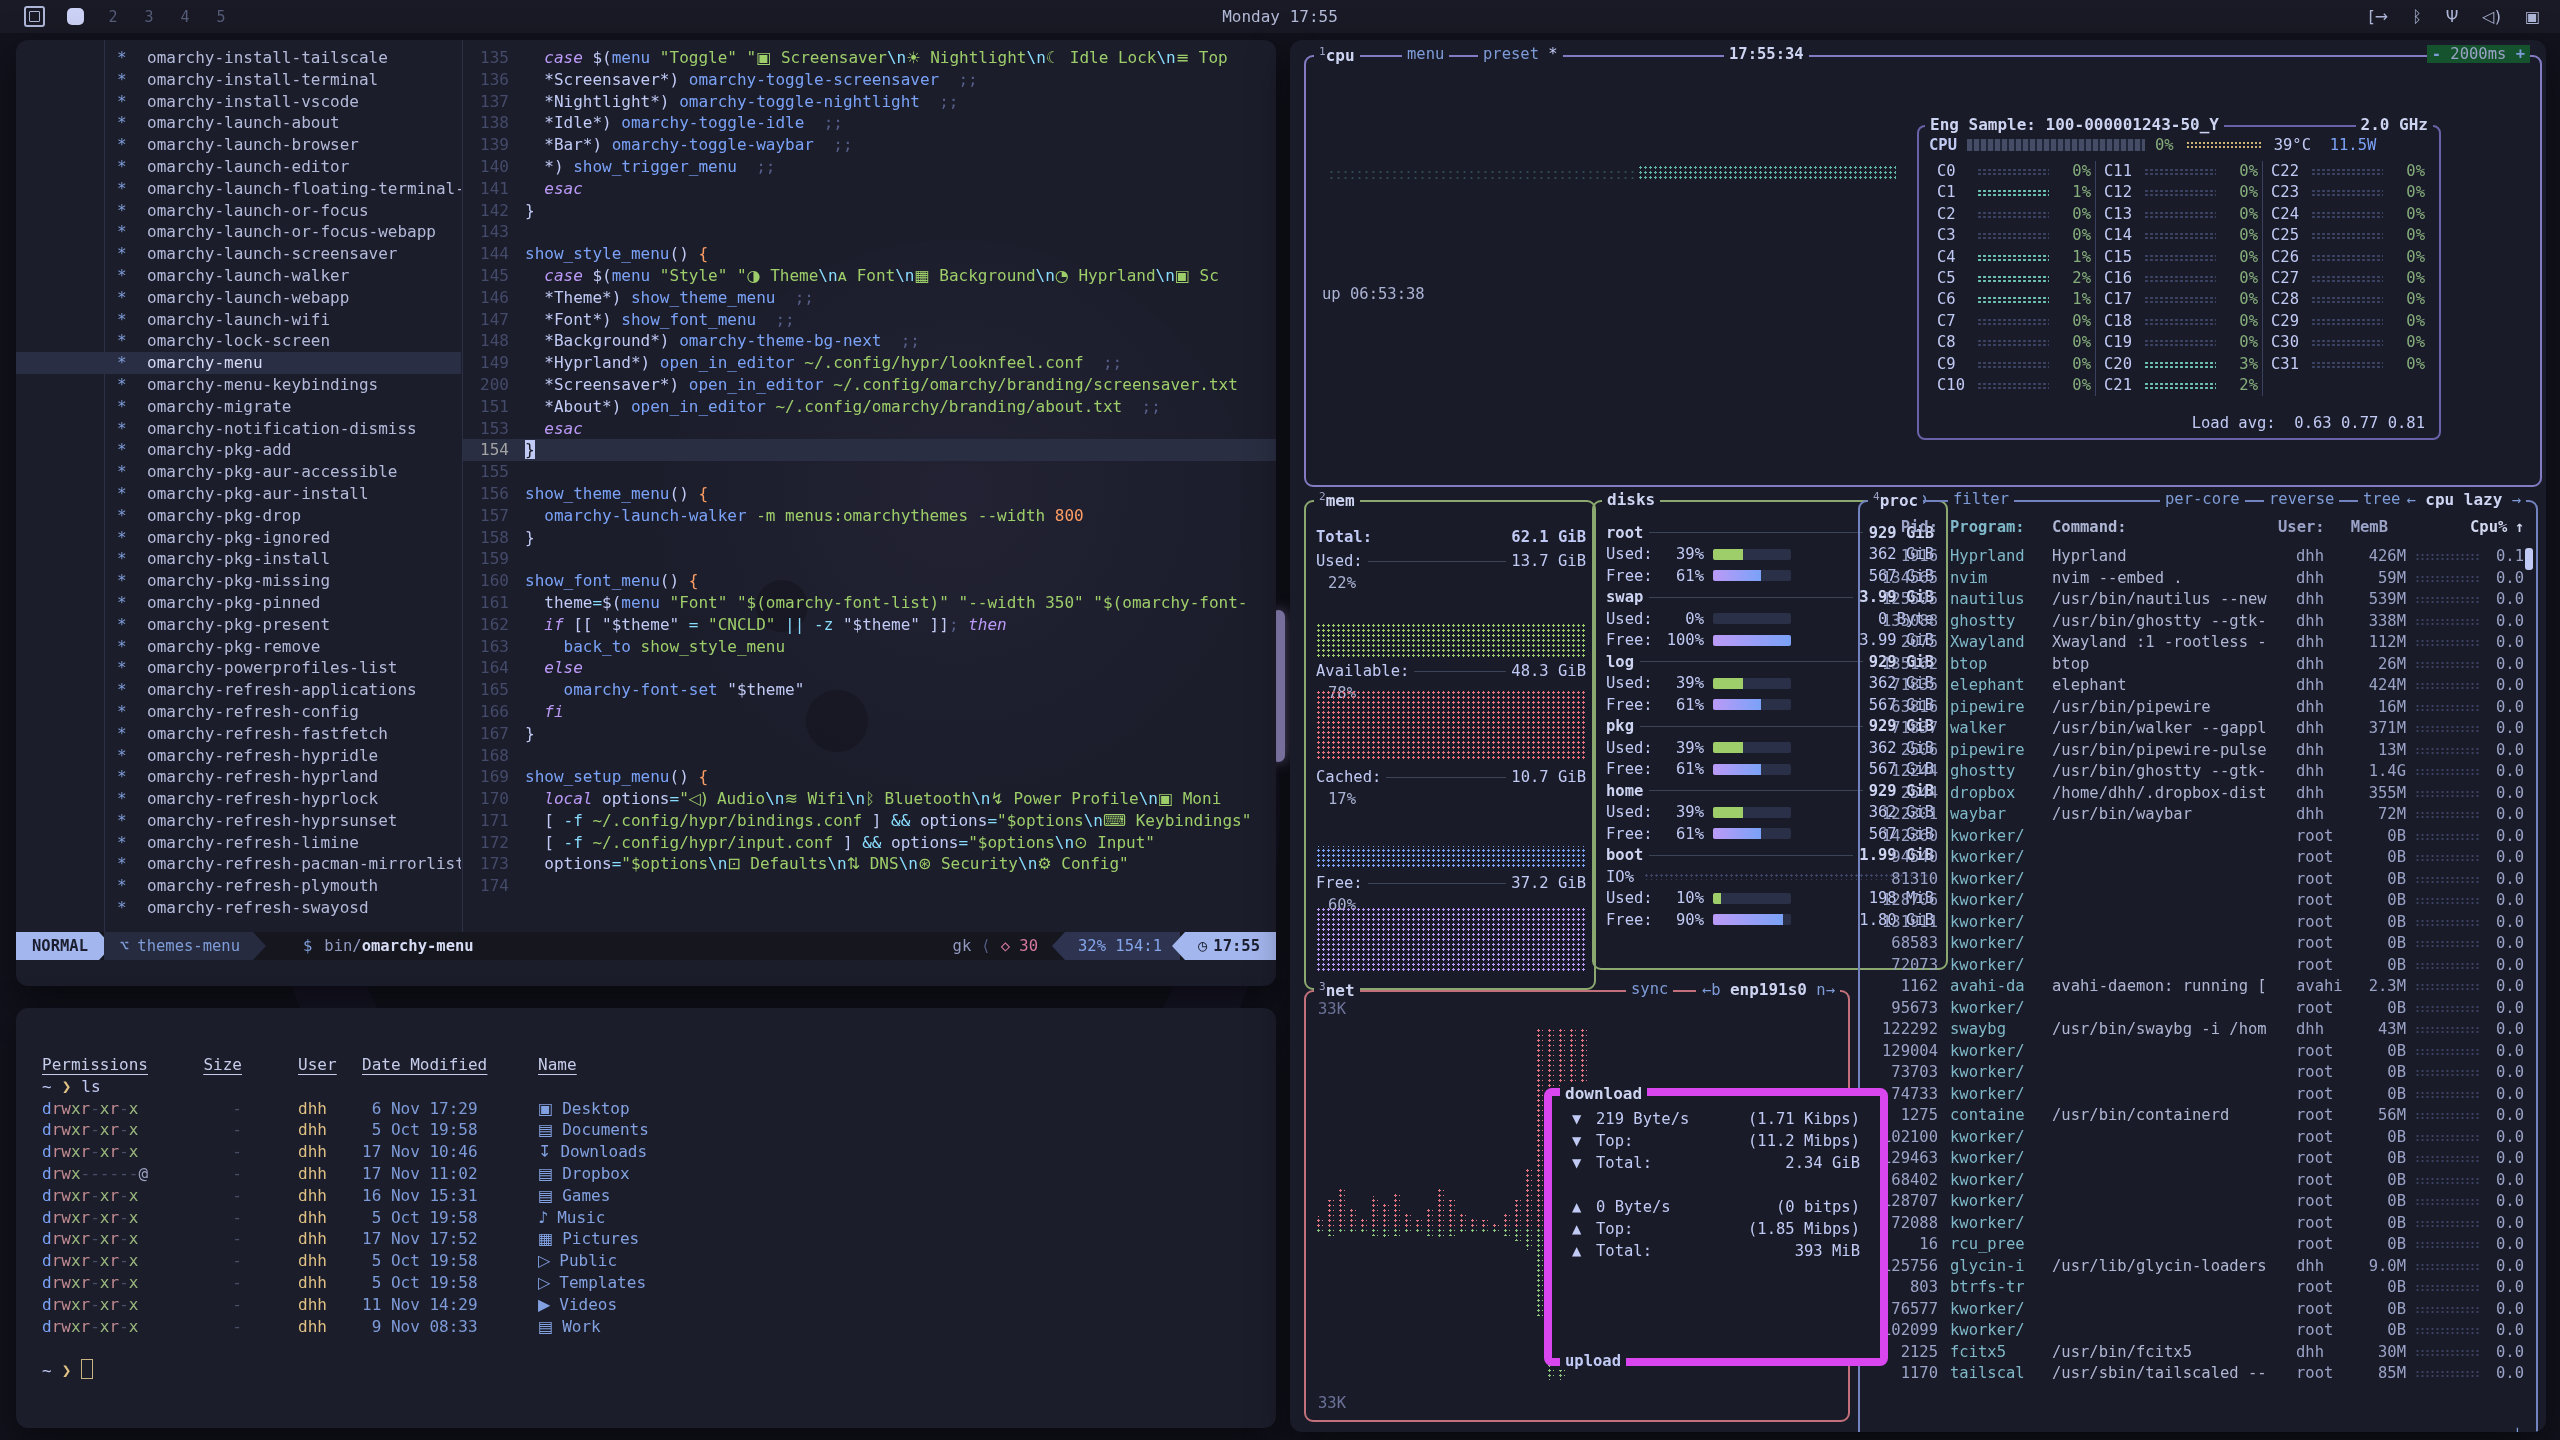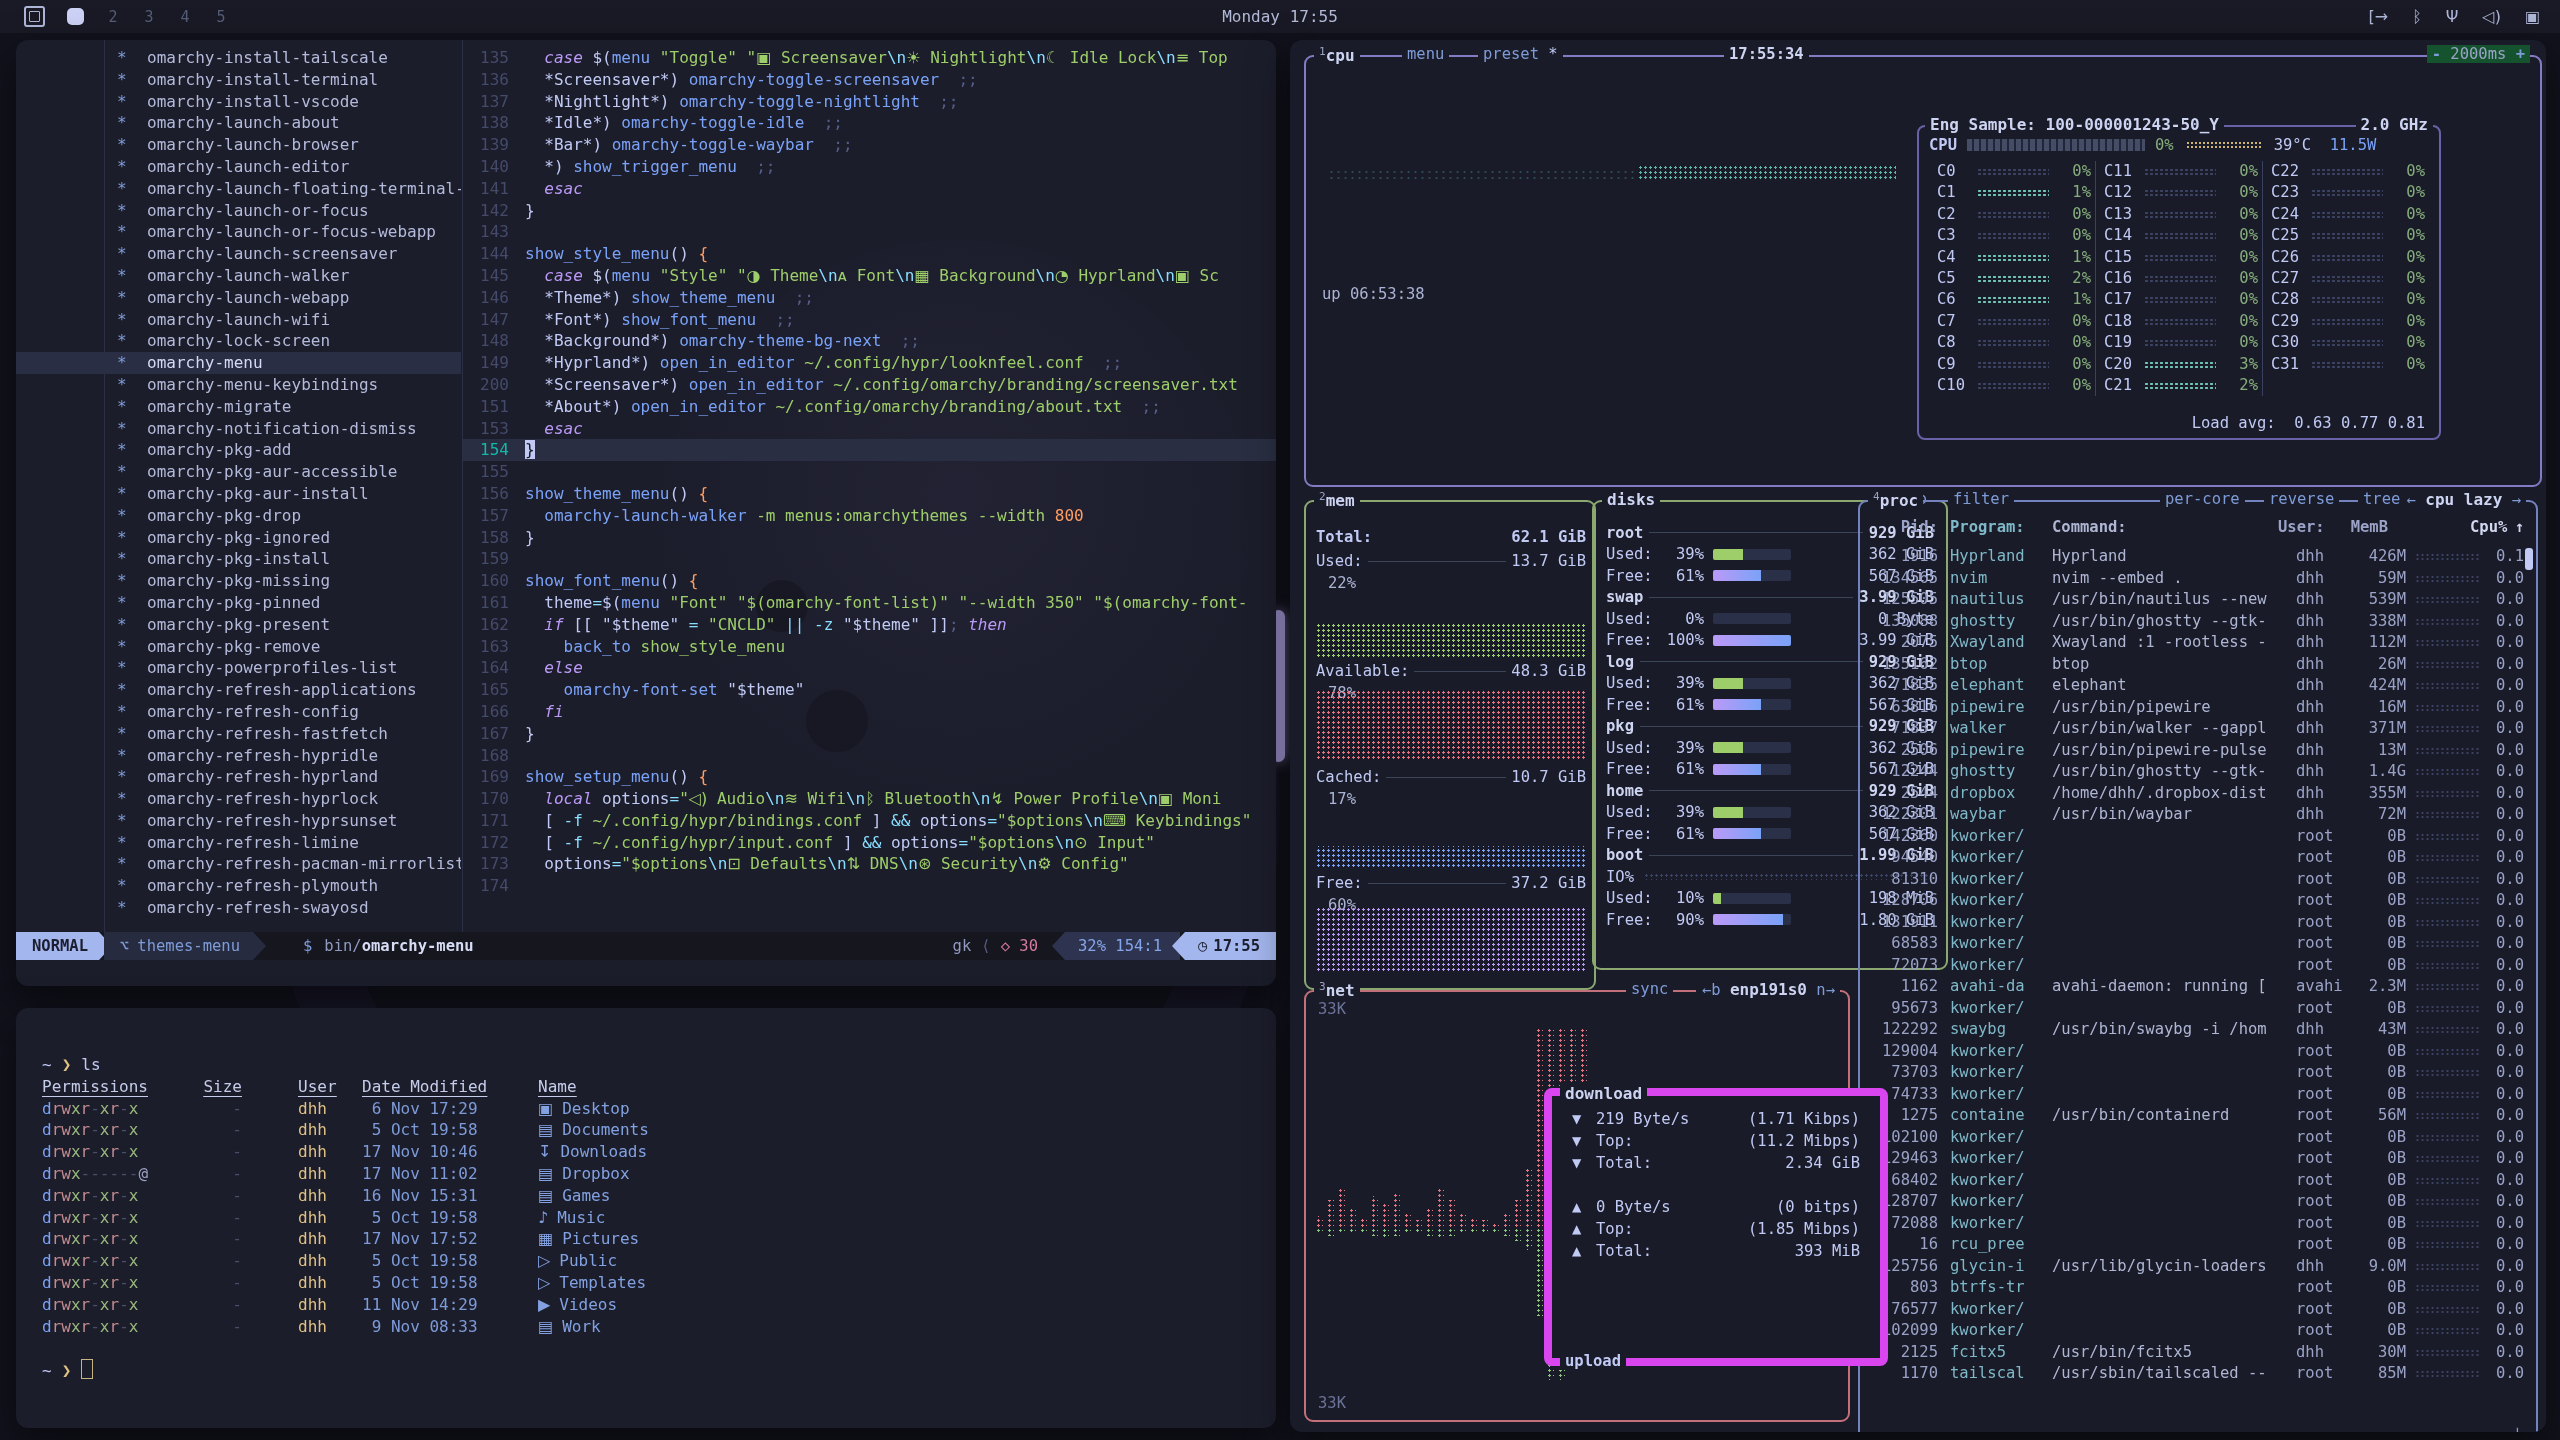--- a/index.html
+++ b/index.html
@@ -33,21 +33,21 @@
   .frow{height:21.8px;line-height:21.8px;white-space:pre;position:relative;padding-left:131px}
   .frow .star{position:absolute;left:101px;color:#7e9cd8}
   .fname{color:#b3bada}
   .frow.sel{background:#2a2e44}
   .frow.sel .fname{color:#d4daf4}
   #code-pane{position:absolute;left:446px;top:0;right:0;bottom:54px;padding-top:7px;font-size:16px;
     border-left:1px solid #2c3047;overflow:hidden}
   .crow{height:21.8px;line-height:21.8px;white-space:pre}
   .crow.cur{background:#292e42}
   .lnum{display:inline-block;width:46px;text-align:right;color:#444b6a;padding-right:16px}
-  .crow.cur .lnum{color:#14b8a6}
+  .crow.cur .lnum{color:#a3a3a3}
   .c-kw{color:#bb9af7;font-style:italic}
   .c-fn{color:#7aa2f7}
   .c-str{color:#9ece6a}
   .c-esc{color:#89ddff}
   .c-num{color:#ff9e64}
   .c-op{color:#89ddff}
   .c-pun{color:#c0caf5}
   .c-dim{color:#565f89}
   .c-var{color:#c0caf5}
   .c-icon{color:#9ece6a;font-family:"DejaVu Sans",sans-serif}
@@ -295,22 +295,22 @@
         <div class="sl-time">
           <span>◷</span>
             <span>17:55</span>
         </div>
       </div>
     </div>
   </div>
 
   <div class="win" id="win-term">
     <div id="term-body">
+        <div class="tline th"><span class="col-perm"><span>Permissions</span></span><span class="col-size"><span>Size</span></span><span class="col-user" style="margin-left:28px"><span>User</span></span><span class="col-date"><span>Date Modified</span></span><span><span>Name</span></span></div>
         <div class="tline"><span class="prompt-tilde">~</span><span class="prompt-chev">❯</span><span>ls</span></div>
-        <div class="tline th"><span class="col-perm"><span>Permissions</span></span><span class="col-size"><span>Size</span></span><span class="col-user" style="margin-left:28px"><span>User</span></span><span class="col-date"><span>Date Modified</span></span><span><span>Name</span></span></div>
         <div class="tline lsrow"><span class="col-perm"><span style="color:#7aa2f7">d</span><span style="color:#c08a90">r</span><span style="color:#c08a90">w</span><span style="color:#98b77c">x</span><span style="color:#c08a90">r</span><span style="color:#474e68">-</span><span style="color:#98b77c">x</span><span style="color:#c08a90">r</span><span style="color:#474e68">-</span><span style="color:#98b77c">x</span></span><span class="col-size dim-dash">-</span><span class="col-user" style="margin-left:28px">dhh</span><span class="col-date"> 6 Nov 17:29</span><span class="col-name"><span class="ls-ic">▣</span>Desktop</span></div>
         <div class="tline lsrow"><span class="col-perm"><span style="color:#7aa2f7">d</span><span style="color:#c08a90">r</span><span style="color:#c08a90">w</span><span style="color:#98b77c">x</span><span style="color:#c08a90">r</span><span style="color:#474e68">-</span><span style="color:#98b77c">x</span><span style="color:#c08a90">r</span><span style="color:#474e68">-</span><span style="color:#98b77c">x</span></span><span class="col-size dim-dash">-</span><span class="col-user" style="margin-left:28px">dhh</span><span class="col-date"> 5 Oct 19:58</span><span class="col-name"><span class="ls-ic">▤</span>Documents</span></div>
         <div class="tline lsrow"><span class="col-perm"><span style="color:#7aa2f7">d</span><span style="color:#c08a90">r</span><span style="color:#c08a90">w</span><span style="color:#98b77c">x</span><span style="color:#c08a90">r</span><span style="color:#474e68">-</span><span style="color:#98b77c">x</span><span style="color:#c08a90">r</span><span style="color:#474e68">-</span><span style="color:#98b77c">x</span></span><span class="col-size dim-dash">-</span><span class="col-user" style="margin-left:28px">dhh</span><span class="col-date">17 Nov 10:46</span><span class="col-name"><span class="ls-ic">↧</span>Downloads</span></div>
         <div class="tline lsrow"><span class="col-perm"><span style="color:#7aa2f7">d</span><span style="color:#c08a90">r</span><span style="color:#c08a90">w</span><span style="color:#98b77c">x</span><span style="color:#474e68">-</span><span style="color:#474e68">-</span><span style="color:#474e68">-</span><span style="color:#474e68">-</span><span style="color:#474e68">-</span><span style="color:#474e68">-</span><span style="color:#9aa0c0">@</span></span><span class="col-size dim-dash">-</span><span class="col-user" style="margin-left:28px">dhh</span><span class="col-date">17 Nov 11:02</span><span class="col-name"><span class="ls-ic">▤</span>Dropbox</span></div>
         <div class="tline lsrow"><span class="col-perm"><span style="color:#7aa2f7">d</span><span style="color:#c08a90">r</span><span style="color:#c08a90">w</span><span style="color:#98b77c">x</span><span style="color:#c08a90">r</span><span style="color:#474e68">-</span><span style="color:#98b77c">x</span><span style="color:#c08a90">r</span><span style="color:#474e68">-</span><span style="color:#98b77c">x</span></span><span class="col-size dim-dash">-</span><span class="col-user" style="margin-left:28px">dhh</span><span class="col-date">16 Nov 15:31</span><span class="col-name"><span class="ls-ic">▤</span>Games</span></div>
         <div class="tline lsrow"><span class="col-perm"><span style="color:#7aa2f7">d</span><span style="color:#c08a90">r</span><span style="color:#c08a90">w</span><span style="color:#98b77c">x</span><span style="color:#c08a90">r</span><span style="color:#474e68">-</span><span style="color:#98b77c">x</span><span style="color:#c08a90">r</span><span style="color:#474e68">-</span><span style="color:#98b77c">x</span></span><span class="col-size dim-dash">-</span><span class="col-user" style="margin-left:28px">dhh</span><span class="col-date"> 5 Oct 19:58</span><span class="col-name"><span class="ls-ic">♪</span>Music</span></div>
         <div class="tline lsrow"><span class="col-perm"><span style="color:#7aa2f7">d</span><span style="color:#c08a90">r</span><span style="color:#c08a90">w</span><span style="color:#98b77c">x</span><span style="color:#c08a90">r</span><span style="color:#474e68">-</span><span style="color:#98b77c">x</span><span style="color:#c08a90">r</span><span style="color:#474e68">-</span><span style="color:#98b77c">x</span></span><span class="col-size dim-dash">-</span><span class="col-user" style="margin-left:28px">dhh</span><span class="col-date">17 Nov 17:52</span><span class="col-name"><span class="ls-ic">▦</span>Pictures</span></div>
         <div class="tline lsrow"><span class="col-perm"><span style="color:#7aa2f7">d</span><span style="color:#c08a90">r</span><span style="color:#c08a90">w</span><span style="color:#98b77c">x</span><span style="color:#c08a90">r</span><span style="color:#474e68">-</span><span style="color:#98b77c">x</span><span style="color:#c08a90">r</span><span style="color:#474e68">-</span><span style="color:#98b77c">x</span></span><span class="col-size dim-dash">-</span><span class="col-user" style="margin-left:28px">dhh</span><span class="col-date"> 5 Oct 19:58</span><span class="col-name"><span class="ls-ic">▷</span>Public</span></div>
         <div class="tline lsrow"><span class="col-perm"><span style="color:#7aa2f7">d</span><span style="color:#c08a90">r</span><span style="color:#c08a90">w</span><span style="color:#98b77c">x</span><span style="color:#c08a90">r</span><span style="color:#474e68">-</span><span style="color:#98b77c">x</span><span style="color:#c08a90">r</span><span style="color:#474e68">-</span><span style="color:#98b77c">x</span></span><span class="col-size dim-dash">-</span><span class="col-user" style="margin-left:28px">dhh</span><span class="col-date"> 5 Oct 19:58</span><span class="col-name"><span class="ls-ic">▷</span>Templates</span></div>
         <div class="tline lsrow"><span class="col-perm"><span style="color:#7aa2f7">d</span><span style="color:#c08a90">r</span><span style="color:#c08a90">w</span><span style="color:#98b77c">x</span><span style="color:#c08a90">r</span><span style="color:#474e68">-</span><span style="color:#98b77c">x</span><span style="color:#c08a90">r</span><span style="color:#474e68">-</span><span style="color:#98b77c">x</span></span><span class="col-size dim-dash">-</span><span class="col-user" style="margin-left:28px">dhh</span><span class="col-date">11 Nov 14:29</span><span class="col-name"><span class="ls-ic">▶</span>Videos</span></div>

